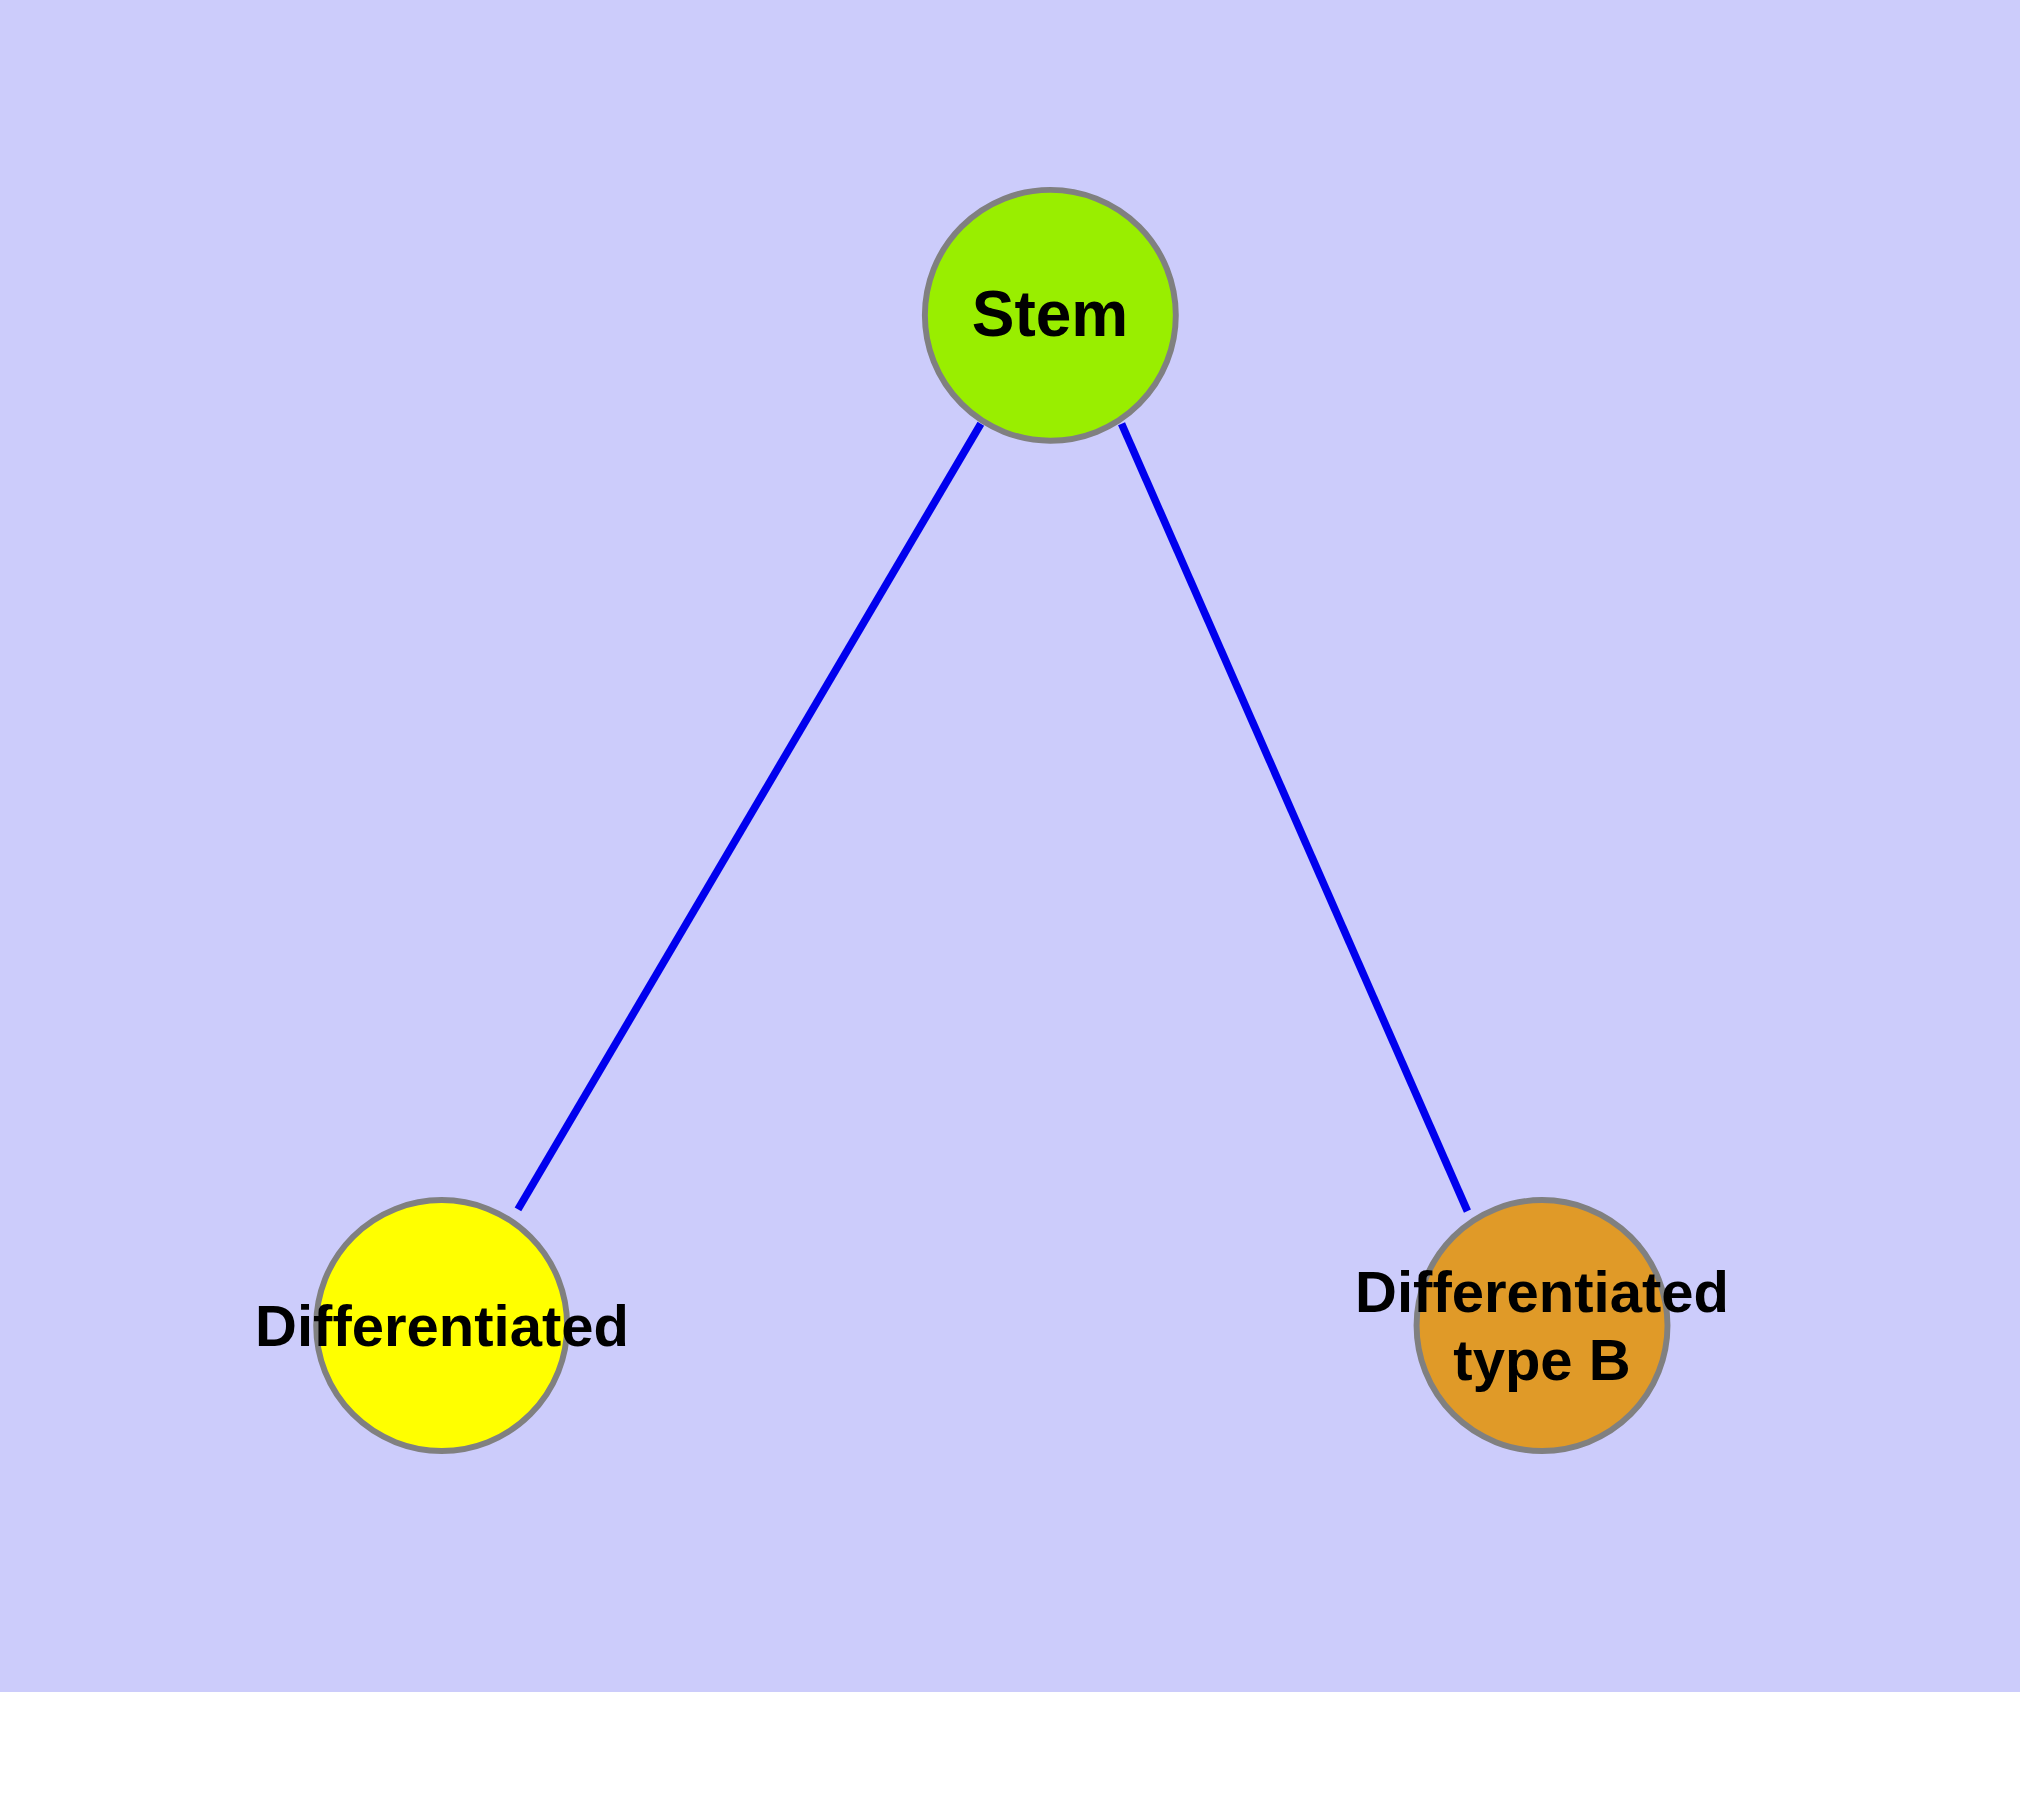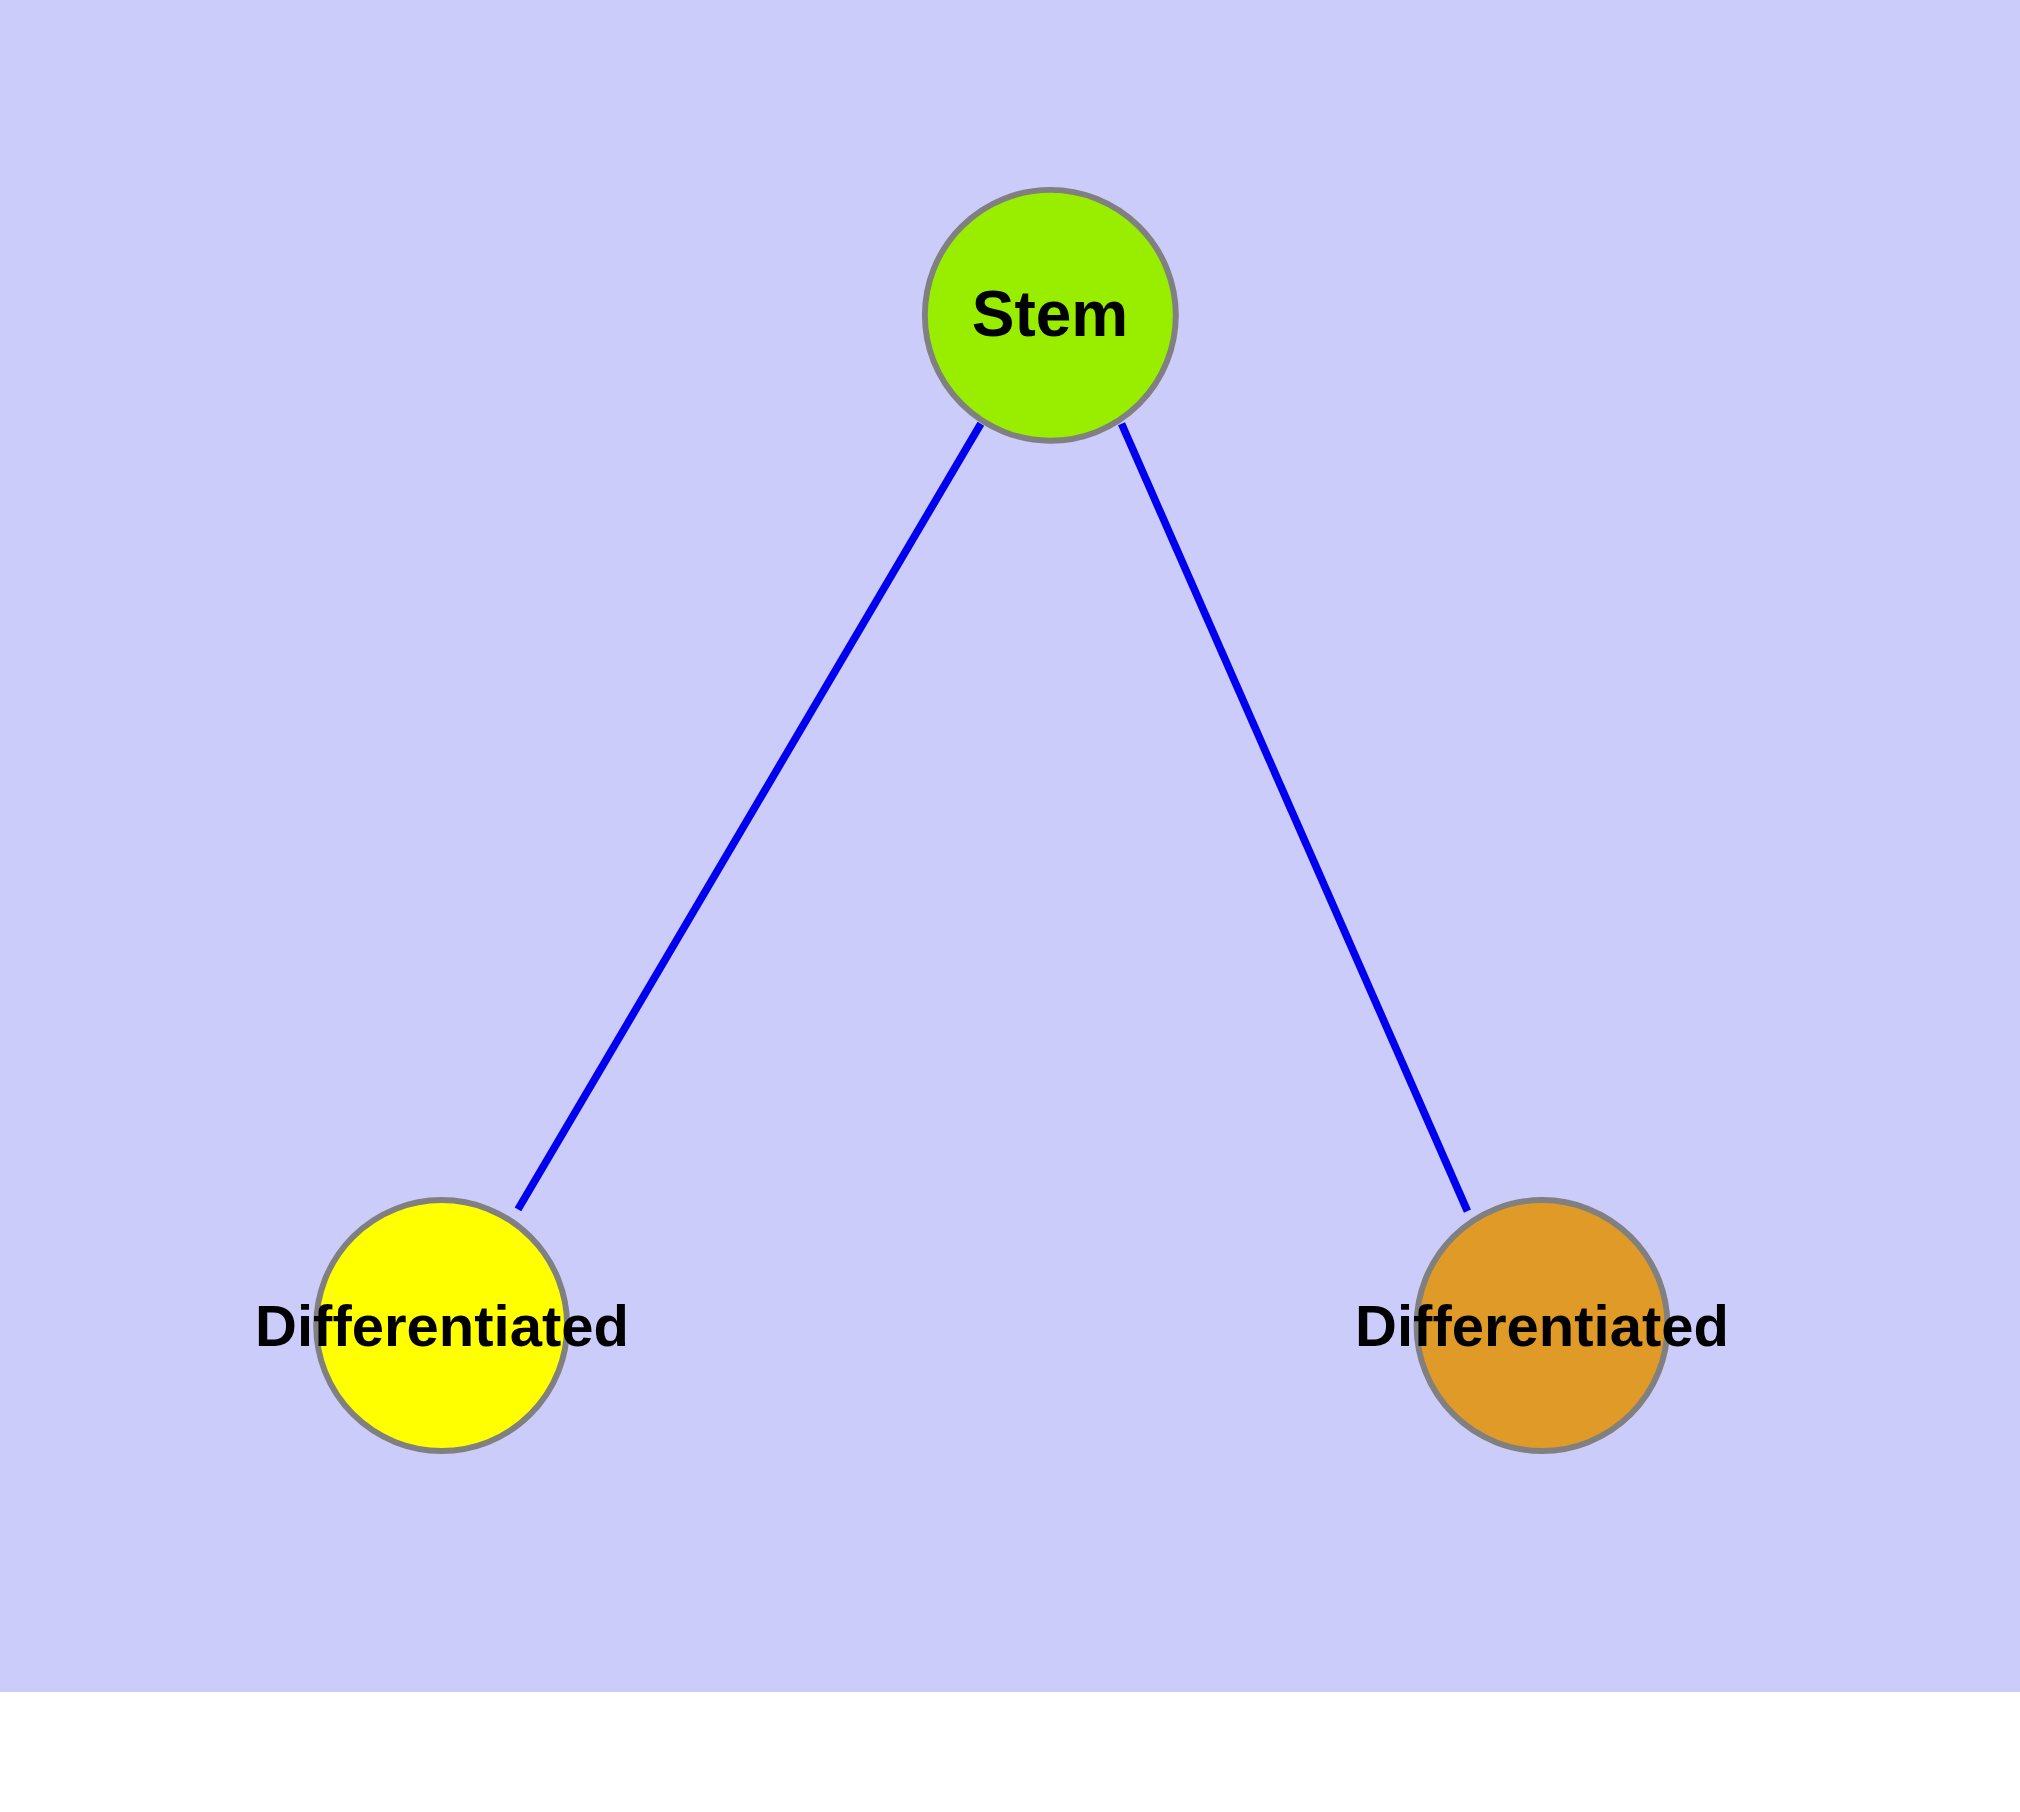--- a/index.html
+++ b/index.html
@@ -57,16 +57,17 @@
     </svg>
   <div id="labels">
       <div class="node-label big" style="left: 1050px; top: 315px; color: rgb(0, 0, 0);">
         <span class="label-line">Stem</span>
       </div>
       <div class="node-label small" style="left: 442px; top: 1326px; color: rgb(0, 0, 0);">
         <span class="label-line">Differentiated</span>
       </div>
       <div class="node-label small" style="left: 1542px; top: 1326px; color: rgb(0, 0, 0);">
         <span class="label-line">Differentiated</span>
+        <span class="label-line">type B</span>
       </div>
     </div>
 </div>
 
 
 </body></html>

